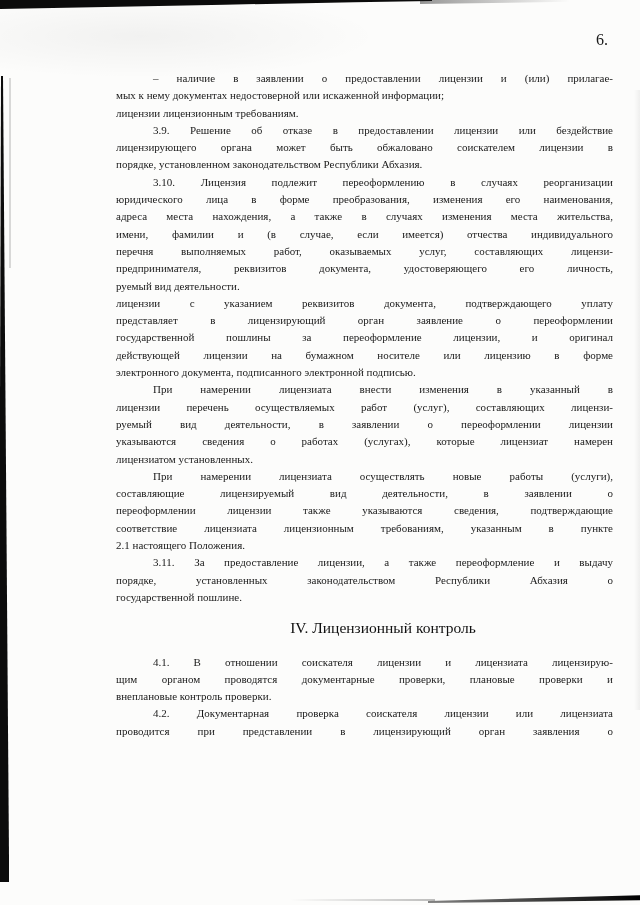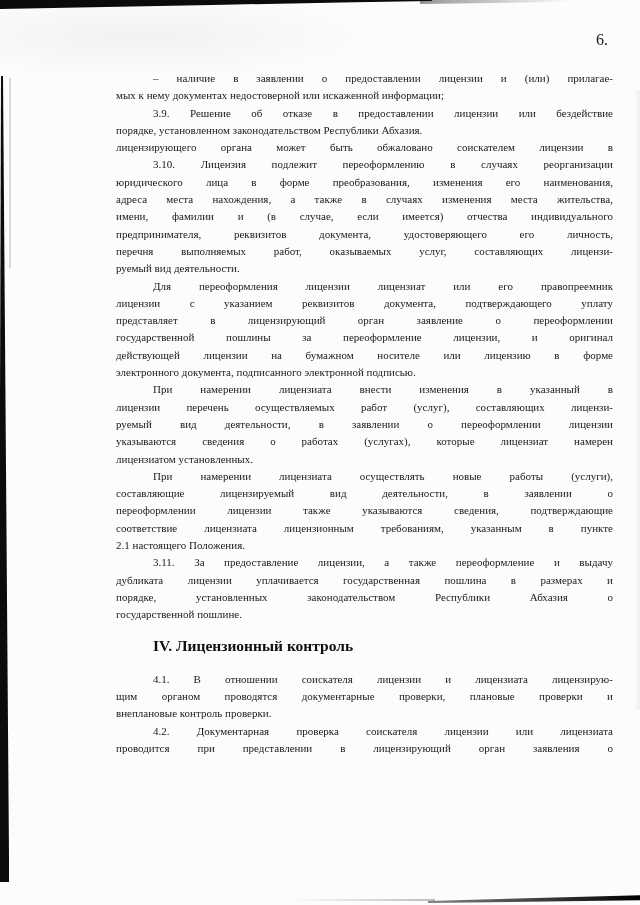--- a/index.html
+++ b/index.html
@@ -47,27 +47,28 @@
     text-align-last: justify;
     text-justify: inter-word;
   }
   .line.first { text-indent: 37px; }
   .line.last  { text-align: left; text-align-last: left; }
 
   .heading {
     height: 17.3px;
     line-height: 17.3px;
     font-size: 15.5px;
-    font-weight: 700;
+    font-weight: 400;
     color: #101010;
     text-indent: 37px;
     margin-top: 13px;
     margin-bottom: 17px;
     white-space: nowrap;
     overflow: hidden;
+    text-align: center;
   }
 
   
   .artifact-top {
     position: absolute; left: 0; top: 0; width: 432px; height: 9px;
     background: #0b0b0b;
     clip-path: polygon(0 0, 100% 0, 100% 12%, 82% 26%, 52% 52%, 0 100%);
   }
   .artifact-top-tail {
     position: absolute; left: 420px; top: 0; width: 150px; height: 4px;
@@ -113,40 +114,40 @@
   <div class="page-number">6.</div>
 
   <div class="text-block">
 
     <div class="para">
       <div class="line first">– наличие в заявлении о предоставлении лицензии и (или) прилагае-</div>
       <div class="line last">мых к нему документах недостоверной или искаженной информации;</div>
     </div>
 
     <div class="para">
+      <div class="line last">лицензии лицензионным требованиям.</div>
     </div>
 
     <div class="para">
       <div class="line first">3.9. Решение об отказе в предоставлении лицензии или бездействие</div>
+      <div class="line">лицензирующего органа может быть обжаловано соискателем лицензии в</div>
       <div class="line last">порядке, установленном законодательством Республики Абхазия.</div>
-      <div class="line">лицензирующего органа может быть обжаловано соискателем лицензии в</div>
     </div>
 
     <div class="para">
       <div class="line first">3.10. Лицензия подлежит переоформлению в случаях реорганизации</div>
       <div class="line">юридического лица в форме преобразования, изменения его наименования,</div>
       <div class="line">адреса места нахождения, а также в случаях изменения места жительства,</div>
       <div class="line">имени, фамилии и (в случае, если имеется) отчества индивидуального</div>
+      <div class="line">перечня выполняемых работ, оказываемых услуг, составляющих лицензи-</div>
       <div class="line">предпринимателя, реквизитов документа, удостоверяющего его личность,</div>
-      <div class="line">перечня выполняемых работ, оказываемых услуг, составляющих лицензи-</div>
       <div class="line last">руемый вид деятельности.</div>
     </div>
 
     <div class="para">
-      <div class="line first">Для переоформления лицензии лицензиат или его правопреемник</div>
       <div class="line">лицензии с указанием реквизитов документа, подтверждающего уплату</div>
       <div class="line">представляет в лицензирующий орган заявление о переоформлении</div>
       <div class="line">государственной пошлины за переоформление лицензии, и оригинал</div>
       <div class="line">действующей лицензии на бумажном носителе или лицензию в форме</div>
       <div class="line last">электронного документа, подписанного электронной подписью.</div>
     </div>
 
     <div class="para">
       <div class="line first">При намерении лицензиата внести изменения в указанный в</div>
       <div class="line">лицензии перечень осуществляемых работ (услуг), составляющих лицензи-</div>
@@ -158,21 +159,20 @@
     <div class="para">
       <div class="line first">При намерении лицензиата осуществлять новые работы (услуги),</div>
       <div class="line">составляющие лицензируемый вид деятельности, в заявлении о</div>
       <div class="line">переоформлении лицензии также указываются сведения, подтверждающие</div>
       <div class="line">соответствие лицензиата лицензионным требованиям, указанным в пункте</div>
       <div class="line last">2.1 настоящего Положения.</div>
     </div>
 
     <div class="para">
       <div class="line first">3.11. За предоставление лицензии, а также переоформление и выдачу</div>
-      <div class="line">дубликата лицензии уплачивается государственная пошлина в размерах и</div>
       <div class="line">порядке, установленных законодательством Республики Абхазия о</div>
       <div class="line last">государственной пошлине.</div>
     </div>
 
     <div class="heading">IV. Лицензионный контроль</div>
 
     <div class="para">
       <div class="line first">4.1. В отношении соискателя лицензии и лицензиата лицензирую-</div>
       <div class="line">щим органом проводятся документарные проверки, плановые проверки и</div>
       <div class="line last">внеплановые контроль проверки.</div>

